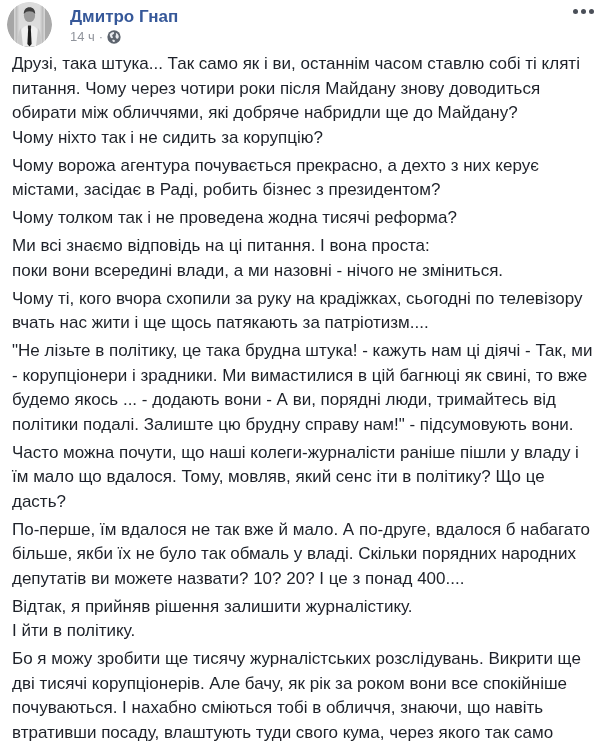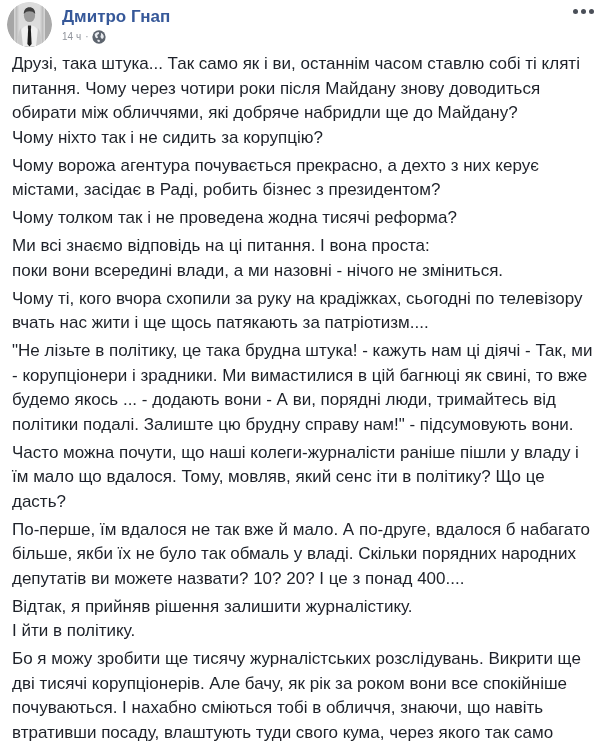--- a/index.html
+++ b/index.html
@@ -21,36 +21,36 @@
   }
   .avatar {
     width: 45px; height: 45px;
     border-radius: 50%;
     overflow: hidden;
     flex: 0 0 45px;
     display: block;
     cursor: pointer;
   }
   .avatar svg { display: block; }
-  .header-text { margin-left: 10px; padding-top: 5px; }
+  .header-text { margin-left: 18px; padding-top: 5px; }
   .author {
     color: #365899;
     font-size: 17px;
     font-weight: bold;
     text-decoration: none;
     line-height: 19px;
     display: inline-block;
     cursor: pointer;
   }
   .meta {
     margin-top: 3px;
     display: flex;
     align-items: center;
     color: #90949c;
-    font-size: 10px;
+    font-size: 13px;
     line-height: 15px;
   }
   .meta .sep { margin: 0 4px; }
   .globe-wrap { display: inline-flex; align-items: center; }
   .menu-btn {
     position: absolute;
     top: 7px; right: 14px;
     display: flex;
     gap: 3px;
     padding: 2px;

